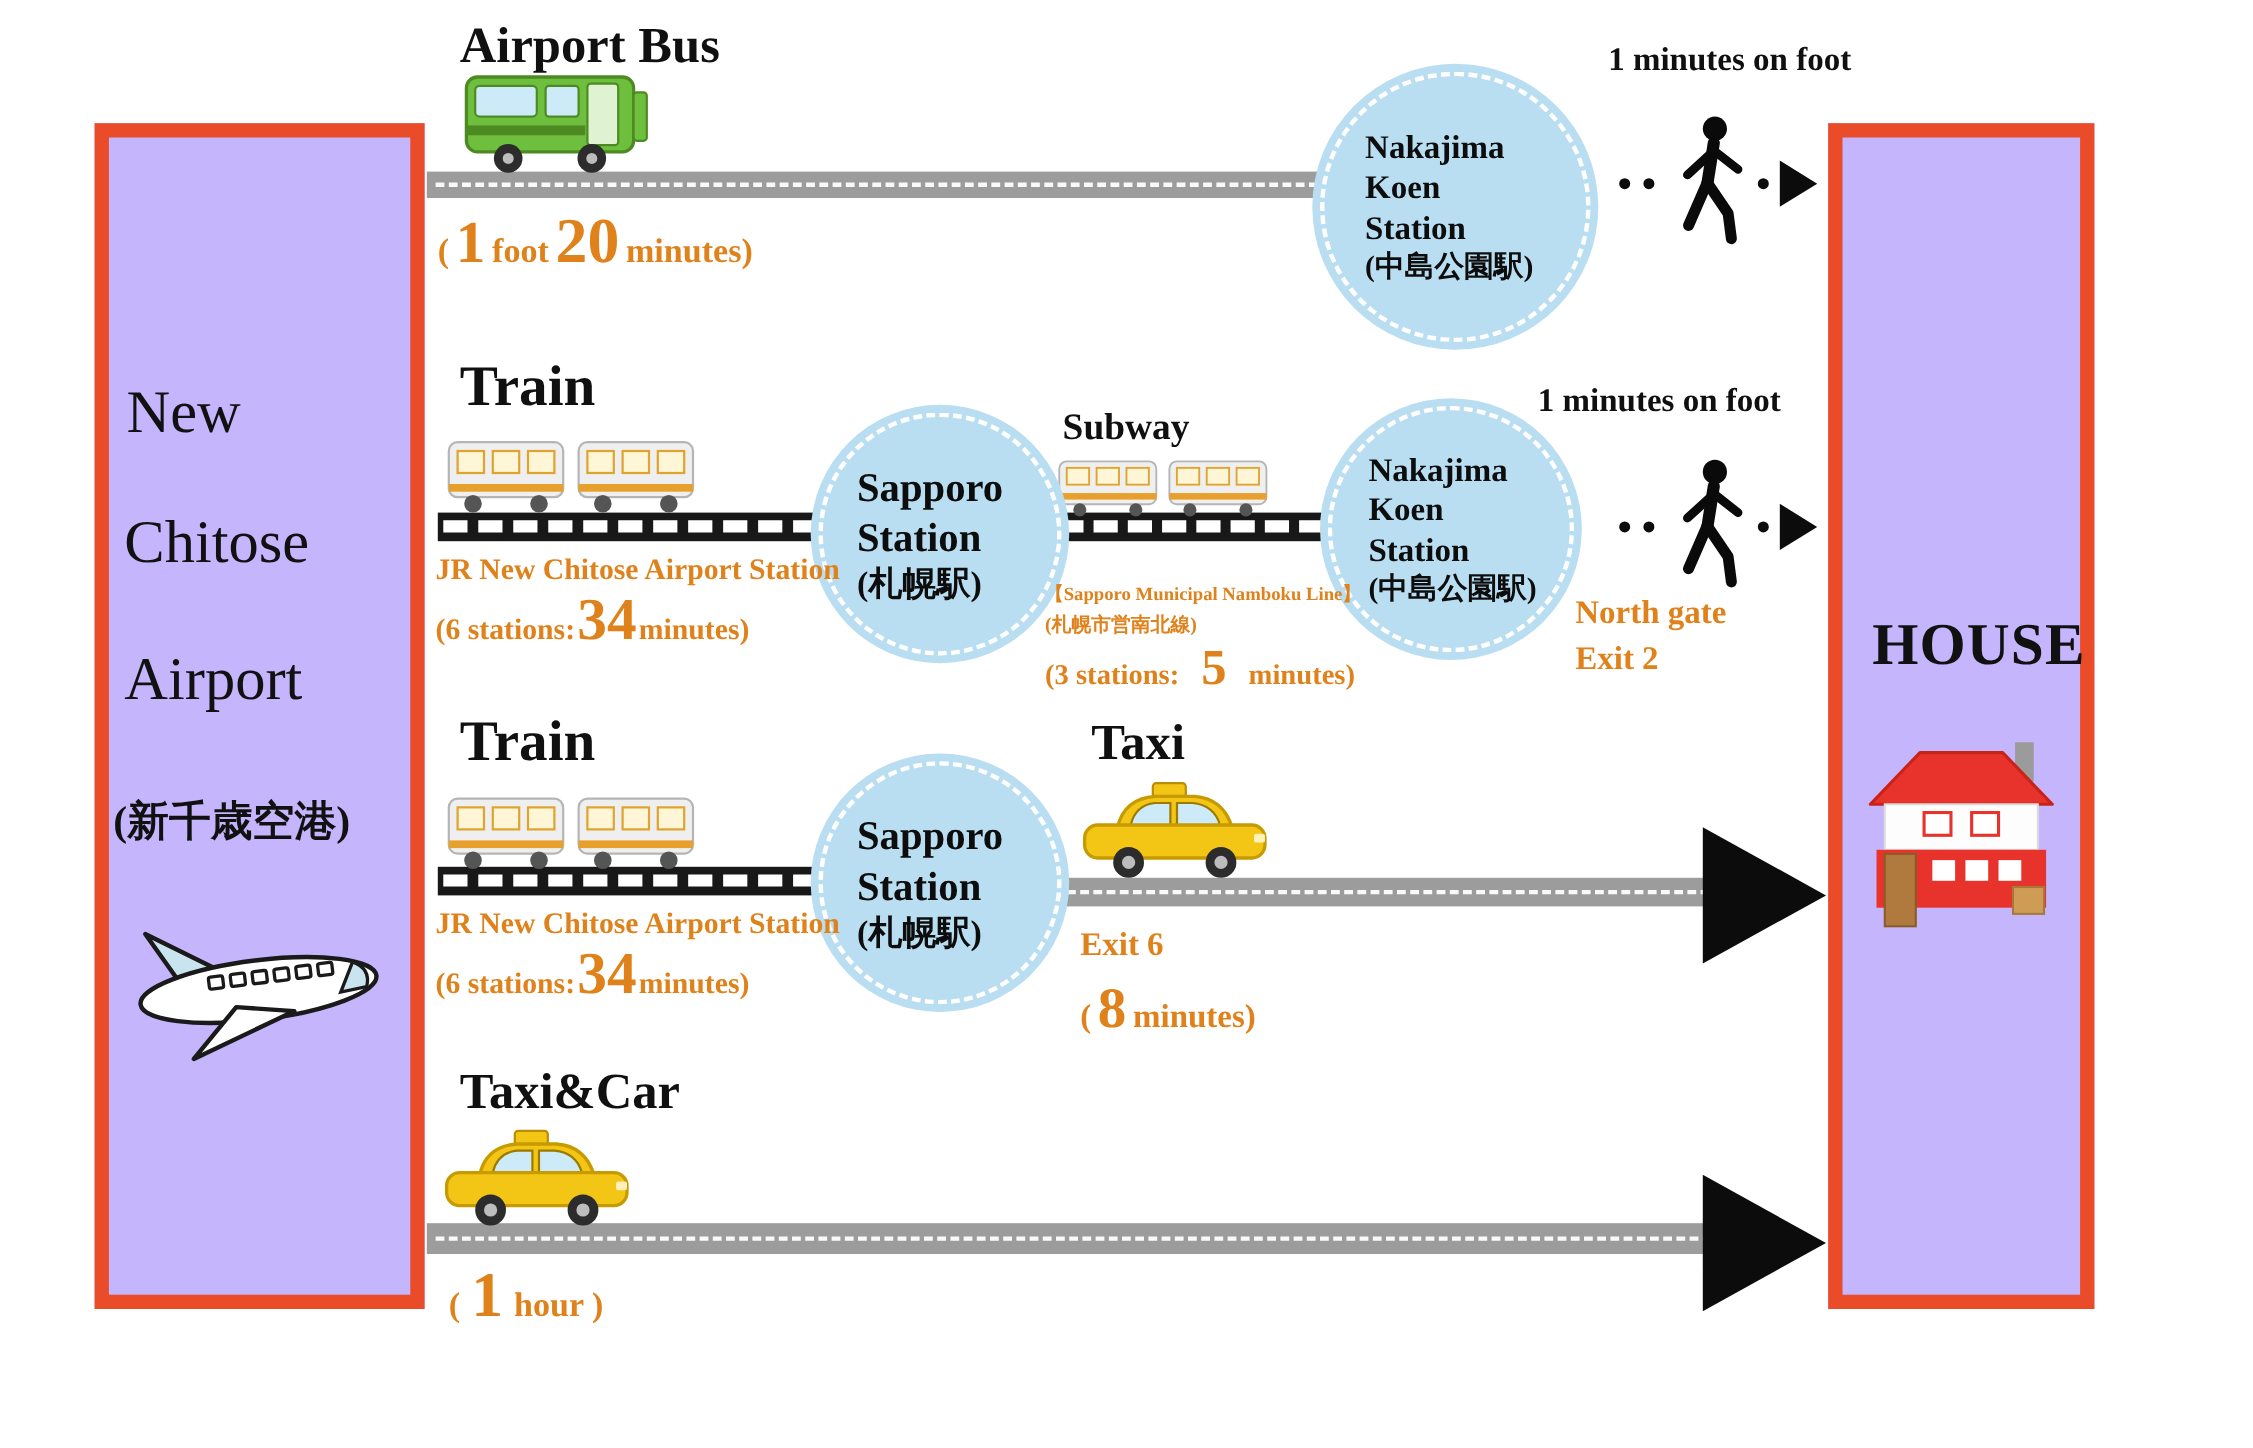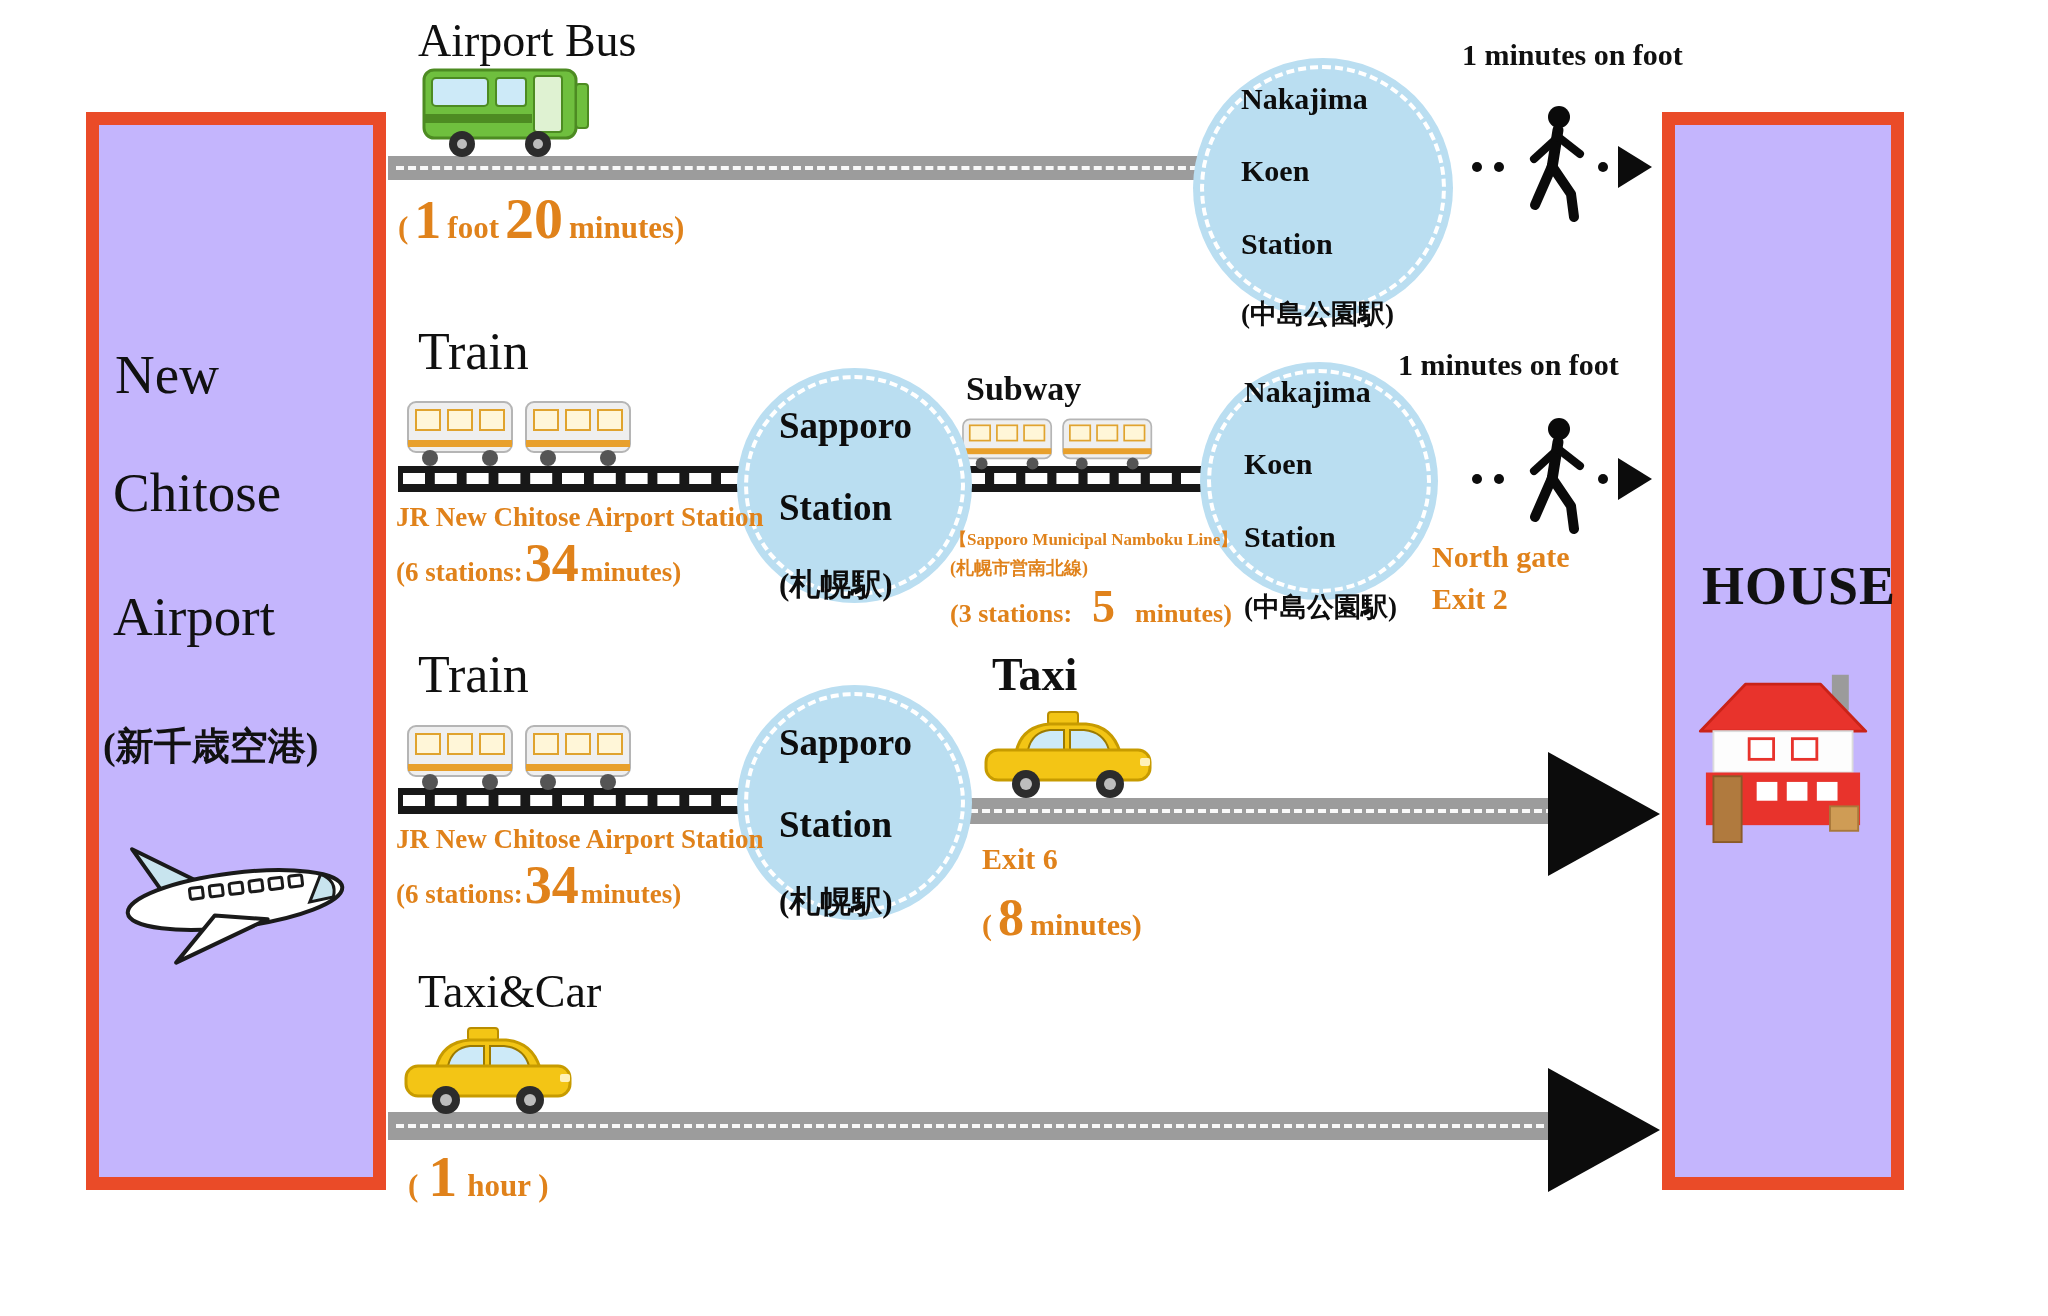--- a/index.html
+++ b/index.html
@@ -3,36 +3,36 @@
 <meta charset="utf-8">
 <style>
   * { margin:0; padding:0; box-sizing:border-box; }
   html,body { background:#fff; }
   .canvas {
     position:relative; width:2048px; height:1316px; background:#ffffff;
     font-family:"Liberation Serif", serif; color:#111; overflow:hidden;
   }
   .abs { position:absolute; }
   .endbox { position:absolute; border:13px solid #ea4b28; background:#c4b5fd; z-index:4; }
-  .route-title { position:absolute; font-weight:normal; color:#101010; z-index:3; }
+  .route-title { position:absolute; font-weight:bold; color:#101010; z-index:3; }
   .orange { color:#e0821b; font-weight:bold; }
   .black-label { position:absolute; font-weight:bold; color:#101010; z-index:3; }
 
   .road { position:absolute; background:#9c9c9c; z-index:0; }
   .road::after { content:""; position:absolute; left:8px; right:8px; top:50%; margin-top:-2px;
     border-top:4px dashed #ffffff; opacity:.95; }
   .rail { position:absolute; background:#181818; z-index:0; }
   .rail::after { content:""; position:absolute; left:5px; right:5px; top:50%; margin-top:-6px;
     border-top:11px dashed #ffffff; }
 
   .circle { position:absolute; border-radius:50%; background:#badef1;
     display:flex; flex-direction:column; justify-content:center;
     font-weight:bold; color:#0d0d0d; z-index:2; }
   .circle::before { content:""; position:absolute; inset:7px; border:4px dashed #fff; border-radius:50%; }
-  .circle .cline { position:relative; line-height:1.22;margin-top:36px; }
+  .circle .cline { position:relative; line-height:1.22; }
 
   .dur { position:absolute; display:inline-flex; align-items:baseline; gap:6px;
     color:#e0821b; font-weight:bold; white-space:pre; z-index:3; }
 
   .arrow-small { position:absolute; width:0; height:0;
     border-top:21px solid transparent; border-bottom:21px solid transparent;
     border-left:34px solid #0c0c0c; z-index:3; }
   .arrow-big { position:absolute; width:0; height:0;
     border-top:62px solid transparent; border-bottom:62px solid transparent;
     border-left:112px solid #0c0c0c; z-index:3; }

